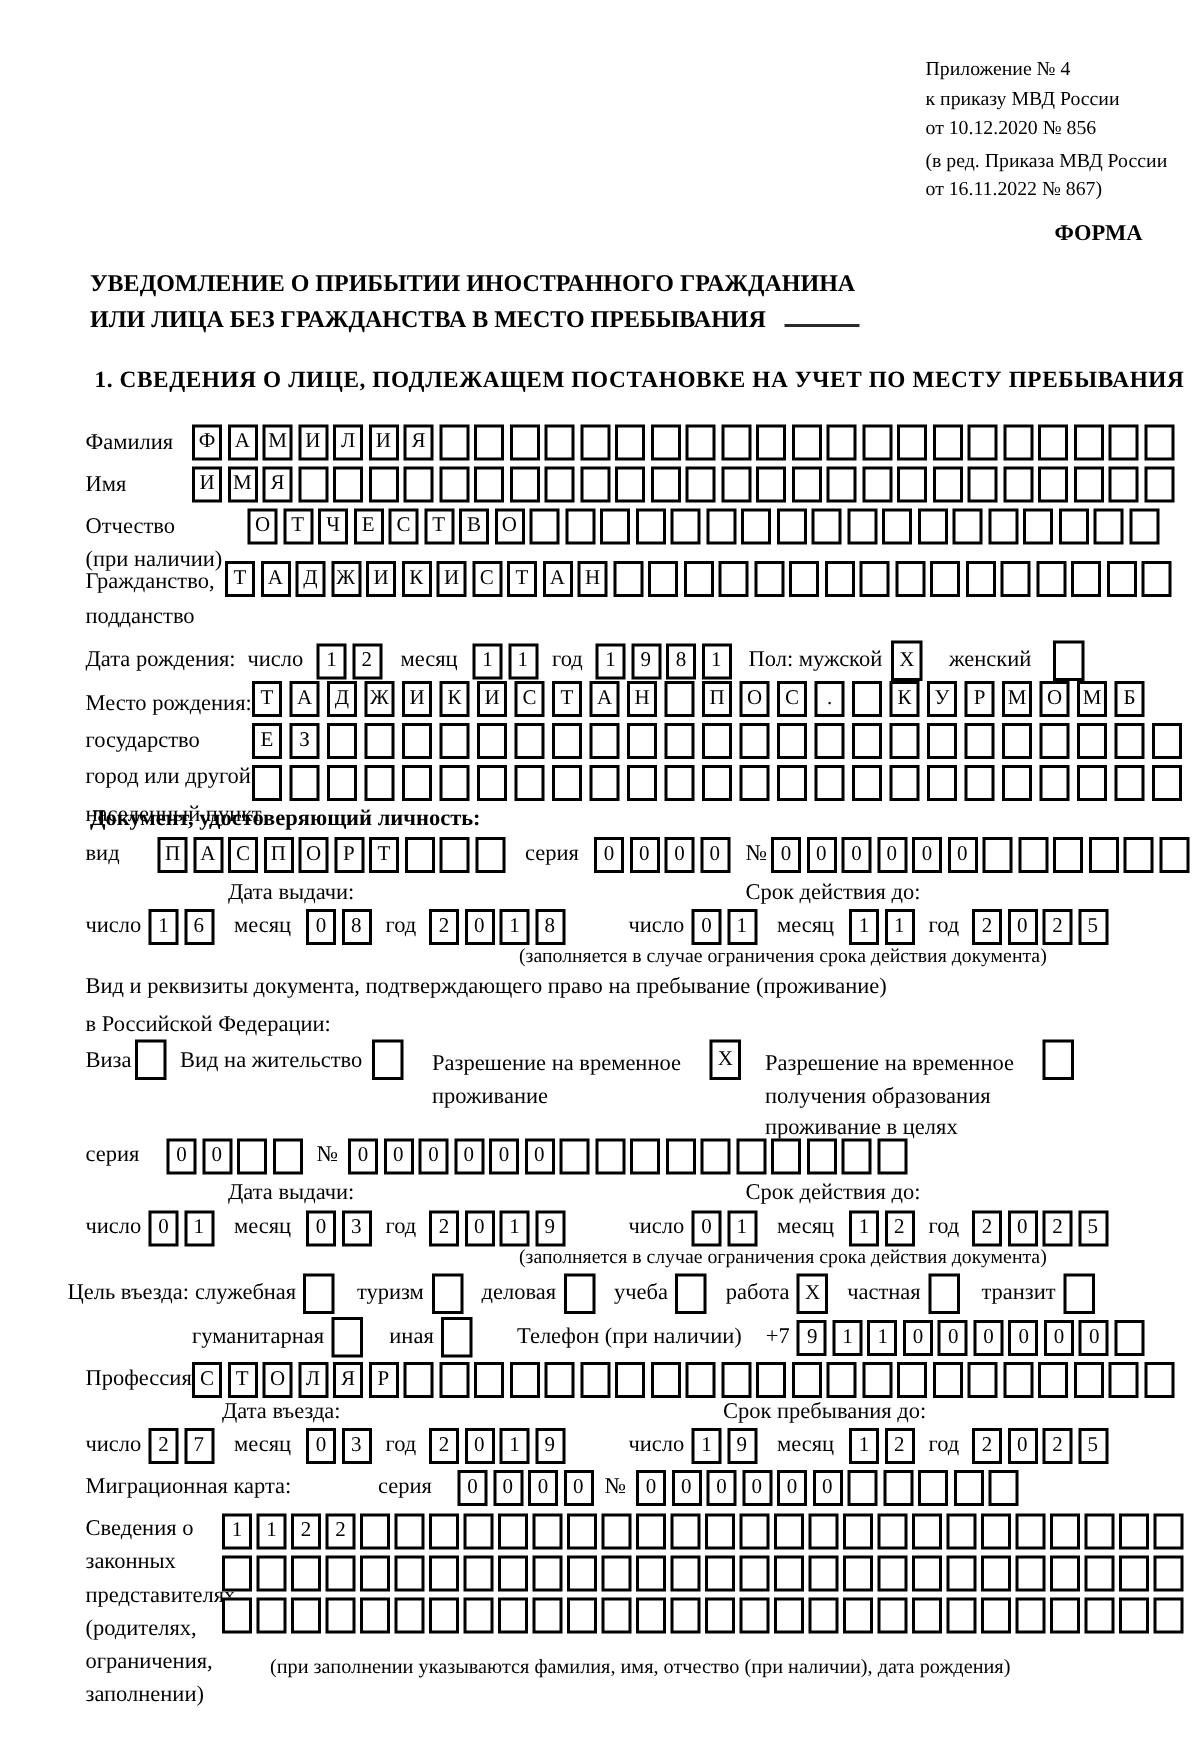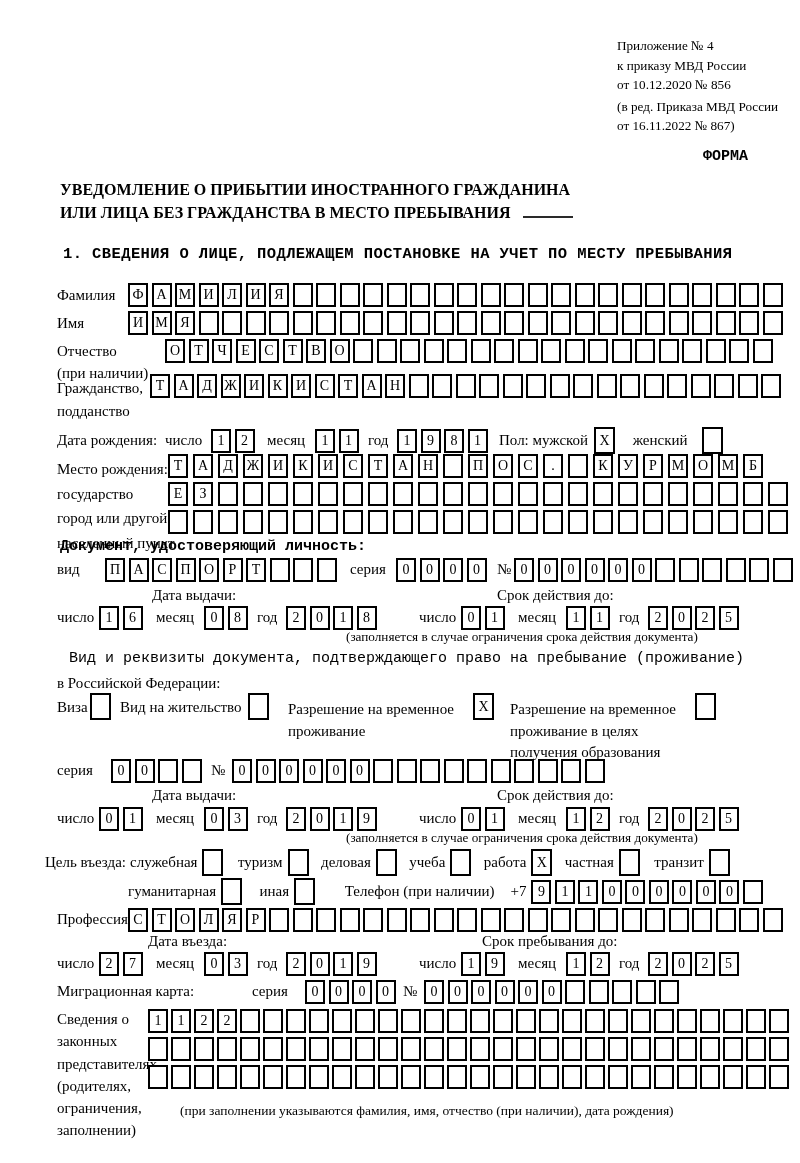--- a/index.html
+++ b/index.html
@@ -2,21 +2,21 @@
 <html><head>
 <meta charset="utf-8">
 <style>
   html,body{margin:0;padding:0;background:#fff;}
   .page{position:relative;width:800px;height:1163px;background:#fff;overflow:hidden;
         font-family:"Liberation Serif","DejaVu Serif",serif;color:#000;}
   .abs{position:absolute;}
   .r{position:absolute;display:flex;align-items:center;height:27px;}
   .lbl{font-size:15px;flex:0 0 auto;}
   .small{font-size:13.2px;}
-  .b{font-weight:bold;font-family:Liberation Mono, monospace;}
+  .b{font-weight:bold;}
   .center{text-align:left;}
   .boxes{display:flex;flex:0 0 auto;}
   .cell{box-sizing:border-box;flex:0 0 auto;width:20px;height:24px;border:2px solid #000;
         margin-right:3.5px;display:flex;align-items:center;justify-content:center;
         font-size:14px;background:#fff;}
   .cbx .cell{width:21px;height:27px;}
   .bp .cell{margin-right:5px;}
   .rep .cell{margin-right:3px;}
   .opt{display:flex;align-items:center;flex:0 0 auto;}
   .opt .lbl{margin-right:5px;}
@@ -367,42 +367,42 @@
     <span class="lbl" style="width:29px;margin-left:6px;">год</span>
     <span class="boxes">
         <span class="cell">2</span>
         <span class="cell">0</span>
         <span class="cell">2</span>
         <span class="cell">5</span>
       </span>
   </div>
   <div class="abs small" style="top:629px;left:346px;">(заполняется в случае ограничения срока действия документа)</div>
 
-  <div class="abs lbl" style="top:650px;left:69px;font-family:Liberation Mono, monospace;">Вид и реквизиты документа, подтверждающего право на пребывание (проживание)</div>
+  <div class="abs lbl" style="top:650px;left:57px;">Вид и реквизиты документа, подтверждающего право на пребывание (проживание)</div>
   <div class="abs lbl" style="top:675px;left:57px;text-align:center;">в Российской Федерации:</div>
 
   <div class="abs lbl" style="top:699px;left:57px;">Виза</div>
   <div class="abs boxes cbx" style="top:693px;left:90px;">
       <span class="cell"></span>
     </div>
   <div class="abs lbl" style="top:699px;left:120px;">Вид на жительство</div>
   <div class="abs boxes cbx" style="top:693px;left:248px;">
       <span class="cell"></span>
     </div>
   <div class="abs stack center" style="top:699px;left:288px;width:178px;line-height:21.5px;">
     <div>Разрешение на временное</div>
     <div>проживание</div>
   </div>
   <div class="abs boxes cbx" style="top:693px;left:473px;">
       <span class="cell">X</span>
     </div>
   <div class="abs stack center" style="top:699px;left:510px;width:175px;line-height:21.5px;">
     <div>Разрешение на временное</div>
+    <div>получения образования</div>
     <div>проживание в целях</div>
-    <div>получения образования</div>
   </div>
   <div class="abs boxes cbx" style="top:693px;left:695px;">
       <span class="cell"></span>
     </div>
 
   <div class="r" style="top:757px;left:57px;">
     <span class="lbl" style="width:46px;">серия</span>
     <span class="boxes" style="margin-left:8px;">
         <span class="cell">0</span>
         <span class="cell">0</span>

